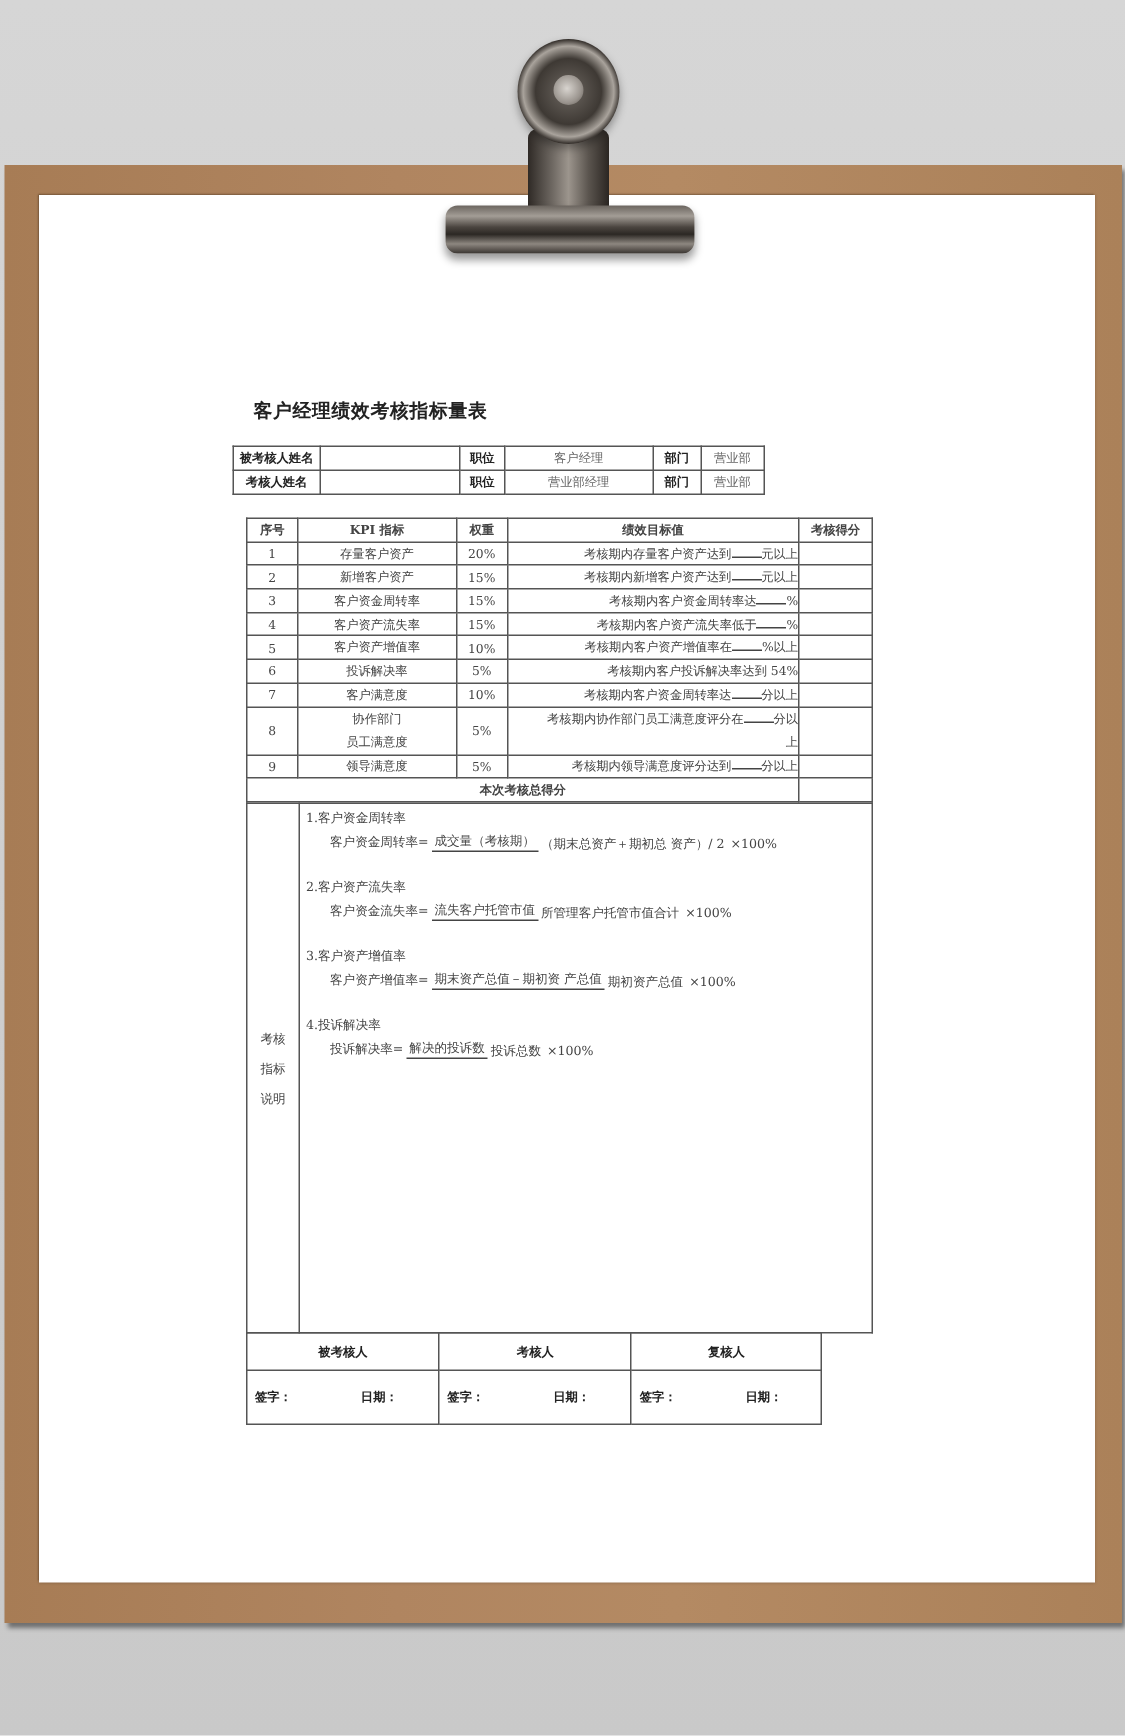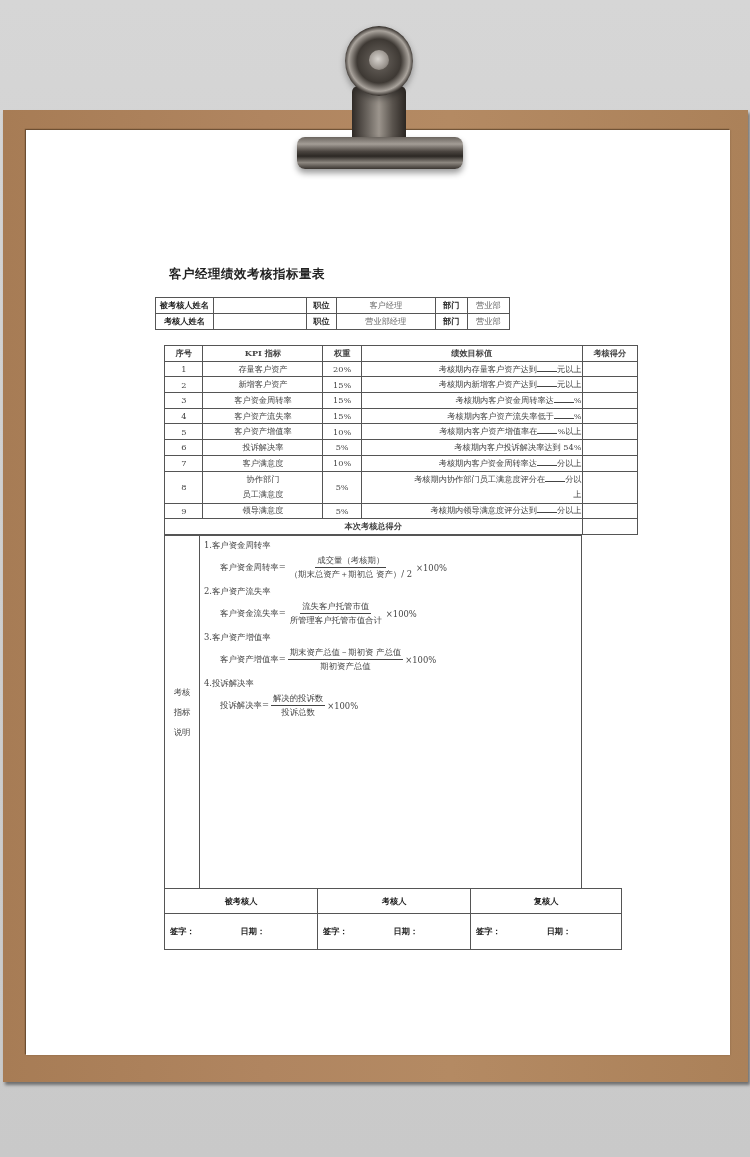--- a/index.html
+++ b/index.html
@@ -43,34 +43,34 @@
     position:absolute; left:169px; top:266px; font-size:12.5px; font-weight:bold; color:#222;
     letter-spacing:0.5px;
     text-align:right;
   }
   table { border-collapse:collapse; position:absolute; color:#333; }
   td, th { border:1px solid #555; font-size:8.2px; text-align:center; padding:0; font-weight:normal; }
   .b { font-weight:bold; color:#222; }
   .g { color:#666; }
   .hdr { left:155px; top:297px; width:355px; }
   .hdr td { height:15px; }
-  .kpi { left:164px; top:345px; width:474px; }
+  .kpi { left:164px; top:345px; width:418px; }
   .kpi td { height:14.7px; color:#444; }
   .kpi td.left { text-align:right; padding-left:5px; }
   .kpi tr.tall td { height:31px; line-height:15px; }
   .notes { left:164px; top:535px; width:418px; }
   .notes td { vertical-align:top; }
   .notes .side { width:34px; vertical-align:middle; font-size:8.4px; line-height:20px; color:#444; }
   .notes .body { height:352px; text-align:left; position:relative; }
   .sec { position:absolute; left:4px; font-size:8.4px; color:#444; }
   .formula { position:absolute; display:flex; align-items:center; font-size:8.4px; color:#444; white-space:nowrap; }
-  .frac { display:inline-flex; flex-direction:column; align-items:center; margin:0 2px; }
+  .frac { display:inline-flex; flex-direction:row; align-items:center; margin:0 2px; }
   .frac .num { border-bottom:1px solid #444; padding:0 2px 1px 2px; }
   .frac .den { padding:1px 2px 0 2px; }
-  .sig { left:164px; top:888px; width:458px; }
+  .sig { left:164px; top:888px; width:384px; }
   .sig td { height:24px; }
   .sig tr.row2 td { height:35px; text-align:left; padding-left:5px; }
   .sig .date { margin-left:46px; }
   .uline { display:inline-block; width:20px; border-bottom:1px solid #444; height:6px; vertical-align:baseline; }
 </style>
 </head>
 <body>
 
 <div class="board"></div>
 <div class="paper"></div>

